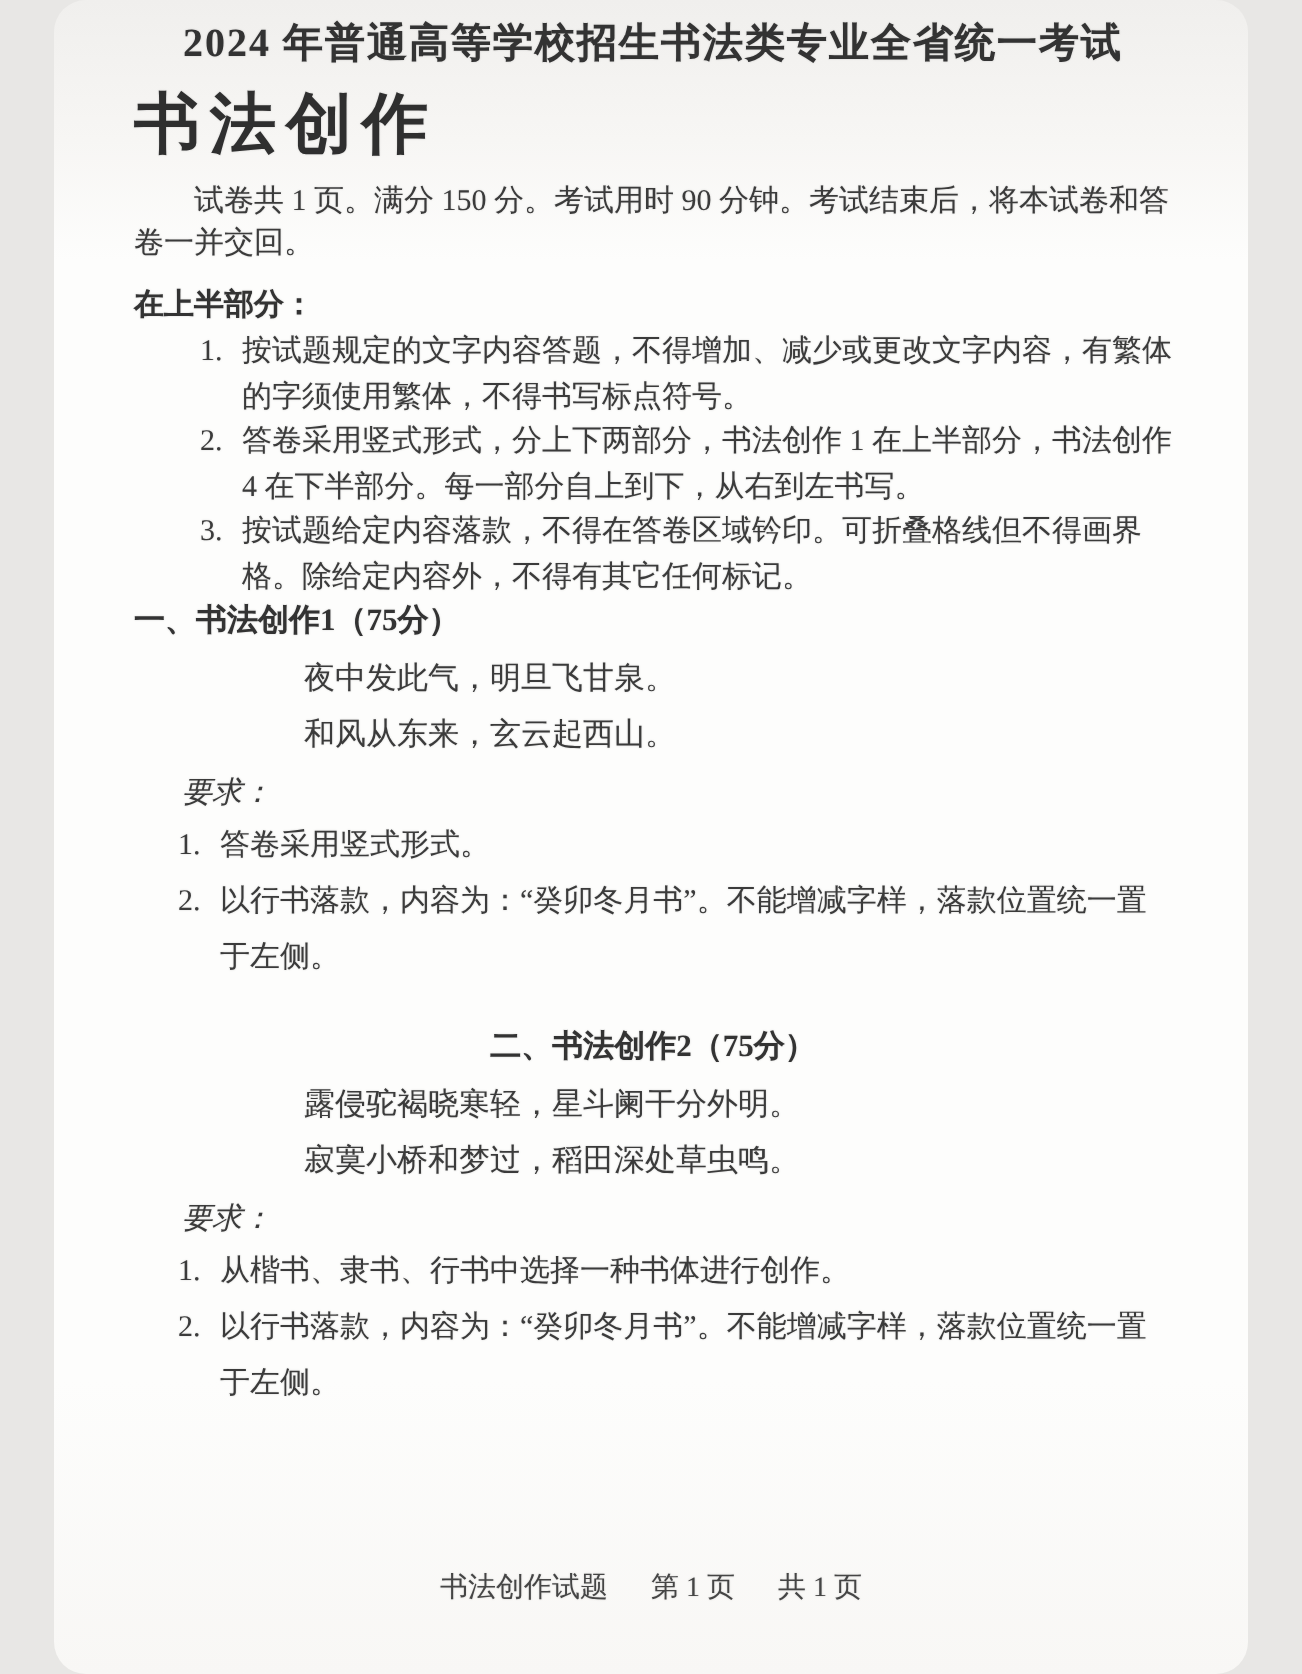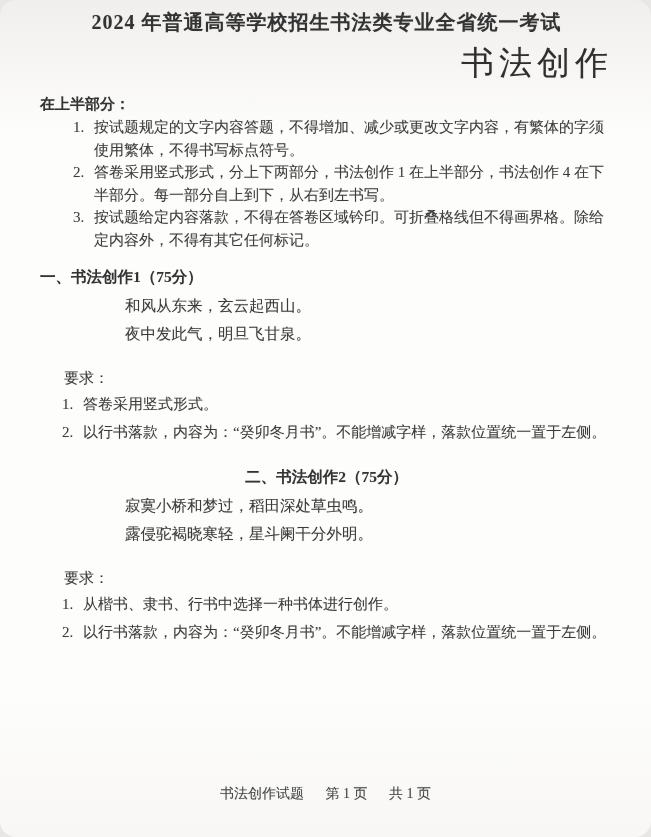--- a/index.html
+++ b/index.html
@@ -1,112 +1,112 @@
 <!DOCTYPE html>
 <html lang="zh"><head>
 <meta charset="utf-8">
 <style>
   html,body{margin:0;padding:0;background:#e8e7e5;}
   .page{
     position:relative;
-    width:651px;height:837px;
+    width:597px;height:837px;
     margin:0 auto;
     box-sizing:border-box;
     padding:9px 38px 0 40px;
     background:linear-gradient(180deg,#f0efed 0px,#f7f6f4 70px,#fdfdfc 130px,#fdfdfc 690px,#f8f7f5 837px);
     font-family:"Liberation Serif","DejaVu Serif",serif;
     color:#3b3b3b;
     overflow:hidden;
     border-radius:16px;
   }
   .page *{text-shadow:0 0 1px rgba(90,90,90,.28);}
   .title{
     margin:0;
     font-size:20px;font-weight:bold;color:#333;
     text-align:center;line-height:27px;letter-spacing:1px;
   }
   .subtitle{
     margin:6px 0 0 0;
-    font-size:33px;font-weight:normal;color:#2f2f2f;
-    text-align:right;line-height:42px;letter-spacing:5px;
+    font-size:33px;font-weight:bold;color:#2f2f2f;
+    text-align:left;line-height:42px;letter-spacing:5px;
   }
   .intro{
     margin:7px 0 0 0;
     font-size:15px;line-height:21px;
     text-indent:2em;
   }
   .notice-label{
     margin-top:10px;
     font-size:15px;font-weight:bold;line-height:21px;color:#333;
   }
   .notice-list{margin-left:33px;margin-top:1px;}
   .num-item{display:flex;font-size:15px;line-height:22.5px;}
   .num-item .num{flex:0 0 21px;}
   .num-item .txt{flex:1;}
   .section-heading{
-    margin-top:15px;
     font-size:15.5px;font-weight:bold;line-height:22px;color:#333;
   }
   .poem{margin-left:85px;margin-top:4px;}
   .poem-line{font-size:15.5px;line-height:28px;}
-  .req-label{margin-left:24px;margin-top:18px;font-size:15px;line-height:24px;}
+  .req-label{margin-left:24px;margin-top:3px;font-size:15px;line-height:24px;font-style:italic;}
   .req-list{margin-left:22px;}
   .req-list .num-item{line-height:28px;}
   .footer{
     position:absolute;left:0;right:0;bottom:34px;
     text-align:center;font-size:14px;color:#454545;
   }
   .footer span{margin:0 9px;}
 </style>
 </head>
 <body>
 
 <div class="page">
 
   <h1 class="title">2024 年普通高等学校招生书法类专业全省统一考试</h1>
   <h2 class="subtitle">书法创作</h2>
 
+  <p class="intro">试卷共 1 页。满分 150 分。考试用时 90 分钟。考试结束后，将本试卷和答卷一并交回。</p>
 
   <div class="notice-label">在上半部分：</div>
   <div class="notice-list">
     <div class="num-item">
       <span class="num">1.</span>
       <span class="txt">按试题规定的文字内容答题，不得增加、减少或更改文字内容，有繁体的字须使用繁体，不得书写标点符号。</span>
     </div>
     <div class="num-item">
       <span class="num">2.</span>
       <span class="txt">答卷采用竖式形式，分上下两部分，书法创作 1 在上半部分，书法创作 4 在下半部分。每一部分自上到下，从右到左书写。</span>
     </div>
     <div class="num-item">
       <span class="num">3.</span>
       <span class="txt">按试题给定内容落款，不得在答卷区域钤印。可折叠格线但不得画界格。除给定内容外，不得有其它任何标记。</span>
     </div>
   </div>
 
   <div class="section-heading">一、书法创作1（75分）</div>
   <div class="poem">
+    <div class="poem-line">夜中发此气，明旦飞甘泉。</div>
     <div class="poem-line">和风从东来，玄云起西山。</div>
-    <div class="poem-line">夜中发此气，明旦飞甘泉。</div>
   </div>
   <div class="req-label">要求：</div>
   <div class="req-list">
     <div class="num-item">
       <span class="num">1.</span>
       <span class="txt">答卷采用竖式形式。</span>
     </div>
     <div class="num-item">
       <span class="num">2.</span>
       <span class="txt">以行书落款，内容为：“癸卯冬月书”。不能增减字样，落款位置统一置于左侧。</span>
     </div>
   </div>
 
   <div class="section-heading" style="margin-top:20px;text-align:center;">二、书法创作2（75分）</div>
   <div class="poem">
+    <div class="poem-line">露侵驼褐晓寒轻，星斗阑干分外明。</div>
     <div class="poem-line">寂寞小桥和梦过，稻田深处草虫鸣。</div>
-    <div class="poem-line">露侵驼褐晓寒轻，星斗阑干分外明。</div>
   </div>
   <div class="req-label">要求：</div>
   <div class="req-list">
     <div class="num-item">
       <span class="num">1.</span>
       <span class="txt">从楷书、隶书、行书中选择一种书体进行创作。</span>
     </div>
     <div class="num-item">
       <span class="num">2.</span>
       <span class="txt">以行书落款，内容为：“癸卯冬月书”。不能增减字样，落款位置统一置于左侧。</span>

